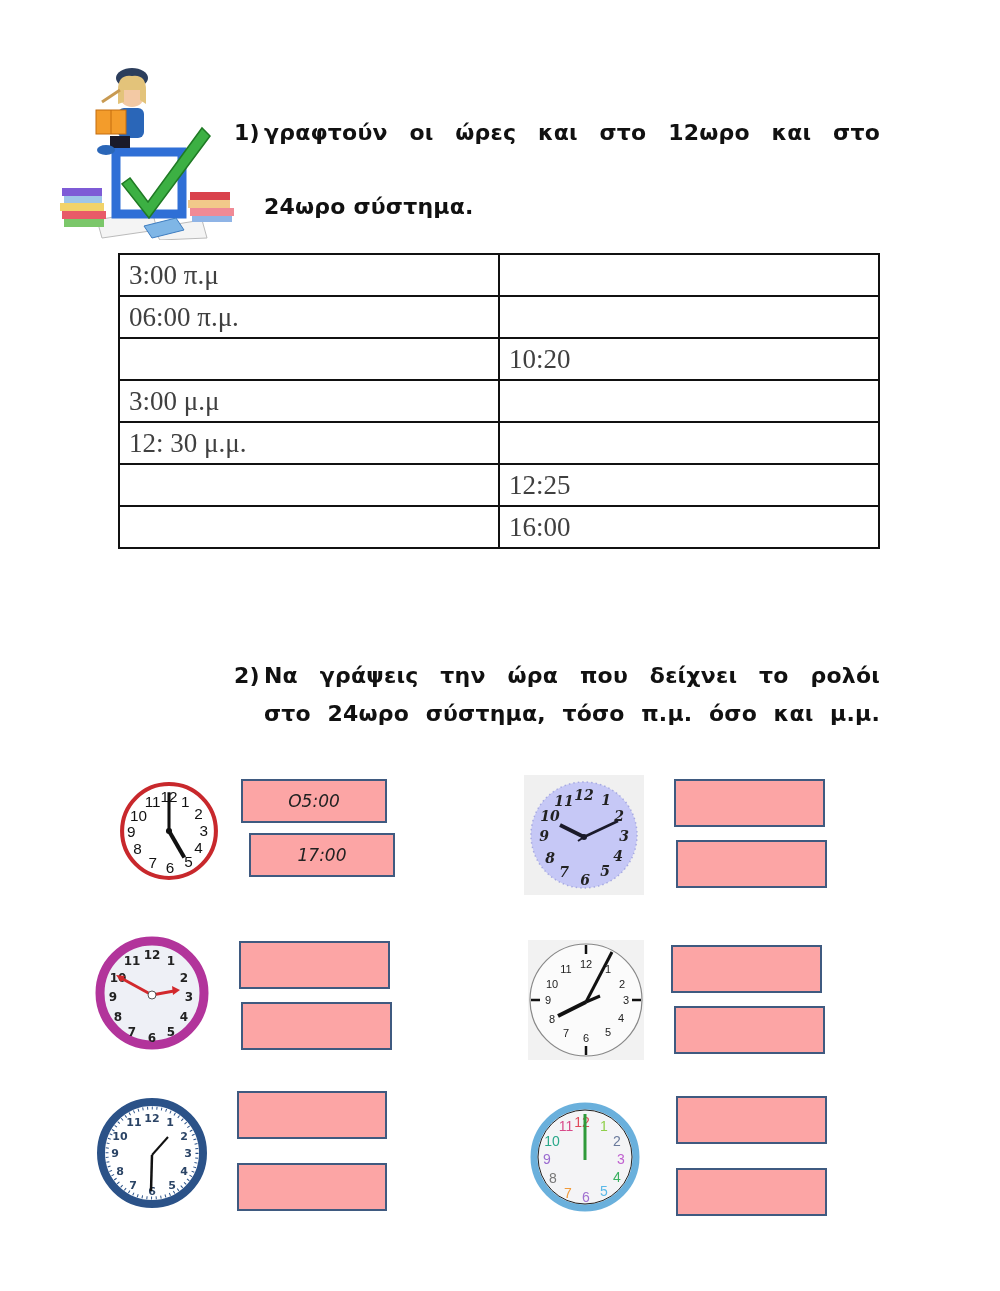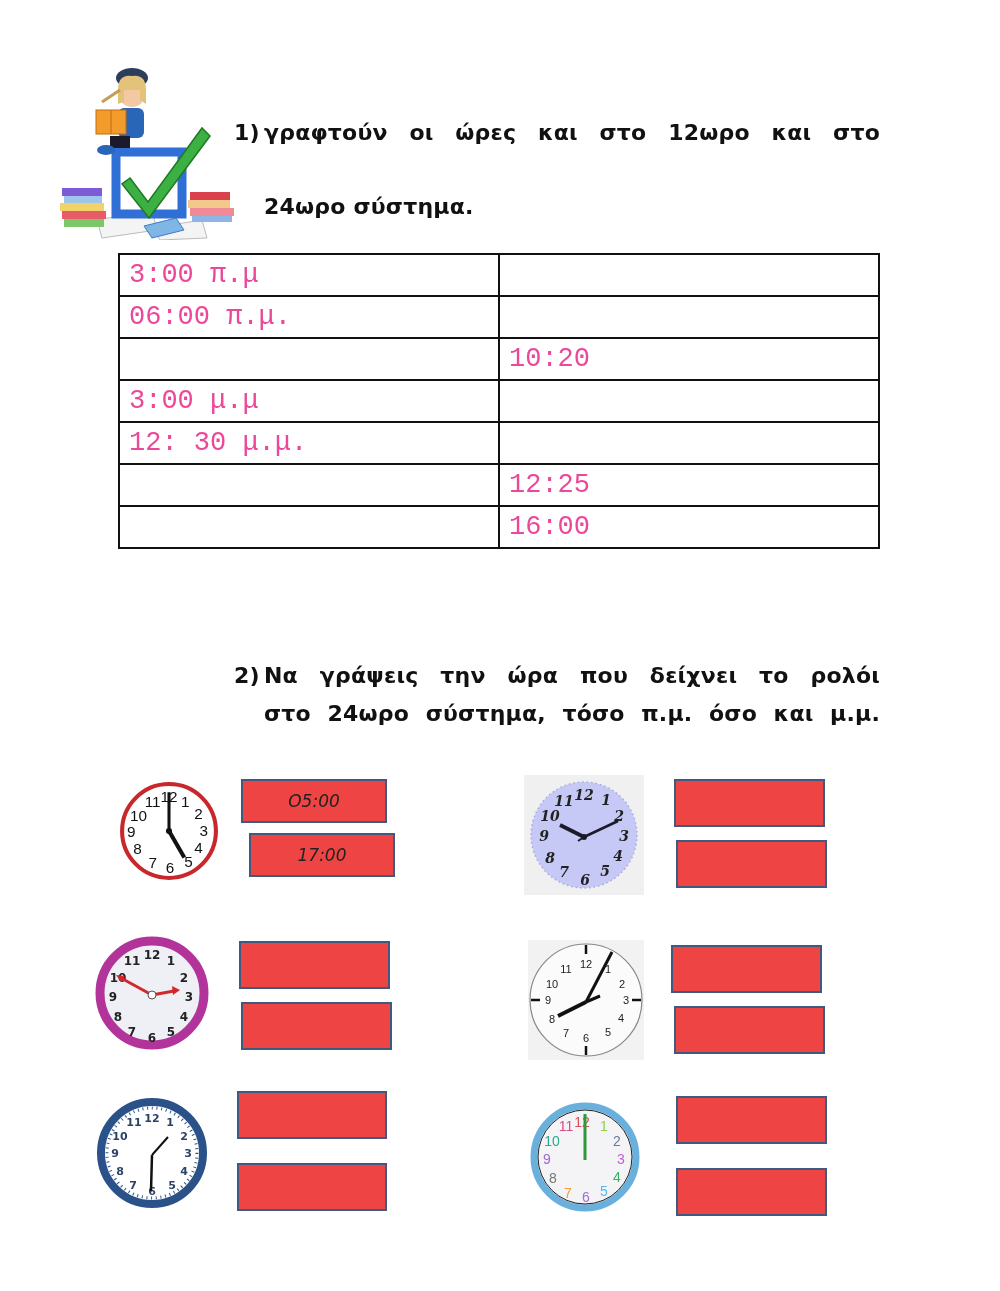--- a/index.html
+++ b/index.html
@@ -3,22 +3,22 @@
 <meta charset="utf-8">
 <style>
   html, body { margin:0; padding:0; background:#ffffff; }
   body { width:1000px; height:1291px; position:relative; overflow:hidden; font-family:"DejaVu Sans", sans-serif; color:#111; }
   .abs { position:absolute; }
   .instr { font-family:"DejaVu Sans", sans-serif; font-weight:bold; font-size:22px; line-height:38px; letter-spacing:0.2px; }
   .instr .num { position:absolute; left:0; }
   .instr .line { display:block; padding-left:30px; text-align:justify; text-align-last:justify; }
   .instr .line.last { text-align-last:left;margin-top:36px; }
   table.grid { border-collapse:collapse; position:absolute; left:118px; top:253px; width:762px; }
-  table.grid td { border:2.5px solid #111; height:40px; padding:0 0 0 9px; font-family:Liberation Mono, monospace; font-size:27px; line-height:40px; width:50%; vertical-align:bottom; color:#ec4899; }
-  .ansbox { position:absolute; width:146px; height:44px; border:2px solid #3f5a80; background:#ef4444; box-sizing:border-box; font-family:"DejaVu Sans", sans-serif; font-style:italic; font-size:17px; color:#222; text-align:center; line-height:40px; }
+  table.grid td { border:2.5px solid #111; height:40px; padding:0 0 0 9px; font-family:Liberation Serif, serif; font-size:27px; line-height:40px; width:50%; vertical-align:bottom; color:#404040; }
+  .ansbox { position:absolute; width:146px; height:44px; border:2px solid #3f5a80; background:#fca5a5; box-sizing:border-box; font-family:"DejaVu Sans", sans-serif; font-style:italic; font-size:17px; color:#222; text-align:center; line-height:40px; }
   .clock { position:absolute; }
 </style>
 </head>
 <body>
 
 <div class="abs" style="left:52px; top:60px; width:190px; height:180px;">
   <svg width="190" height="180" viewBox="0 0 190 180">
 
     <polygon points="45,160 100,150 105,170 50,178" fill="#f4f4f4" stroke="#bbb" stroke-width="1"></polygon>
     <polygon points="100,168 150,160 155,178 108,180" fill="#f4f4f4" stroke="#bbb" stroke-width="1"></polygon>

